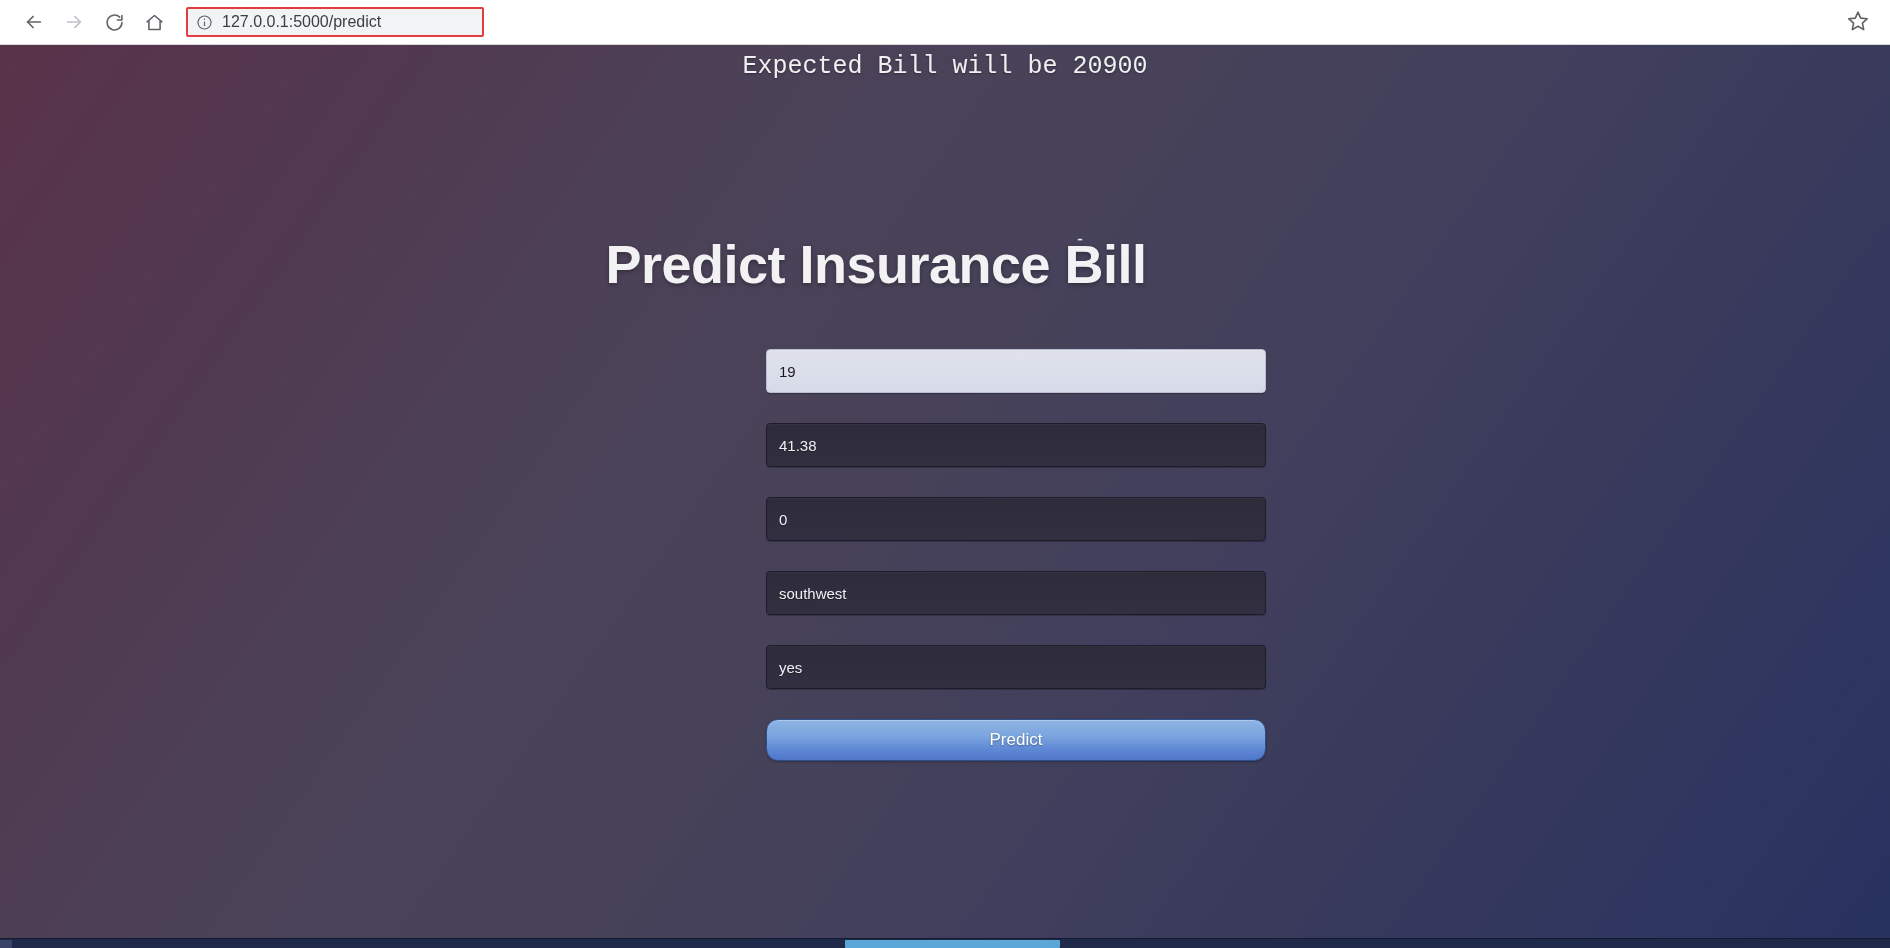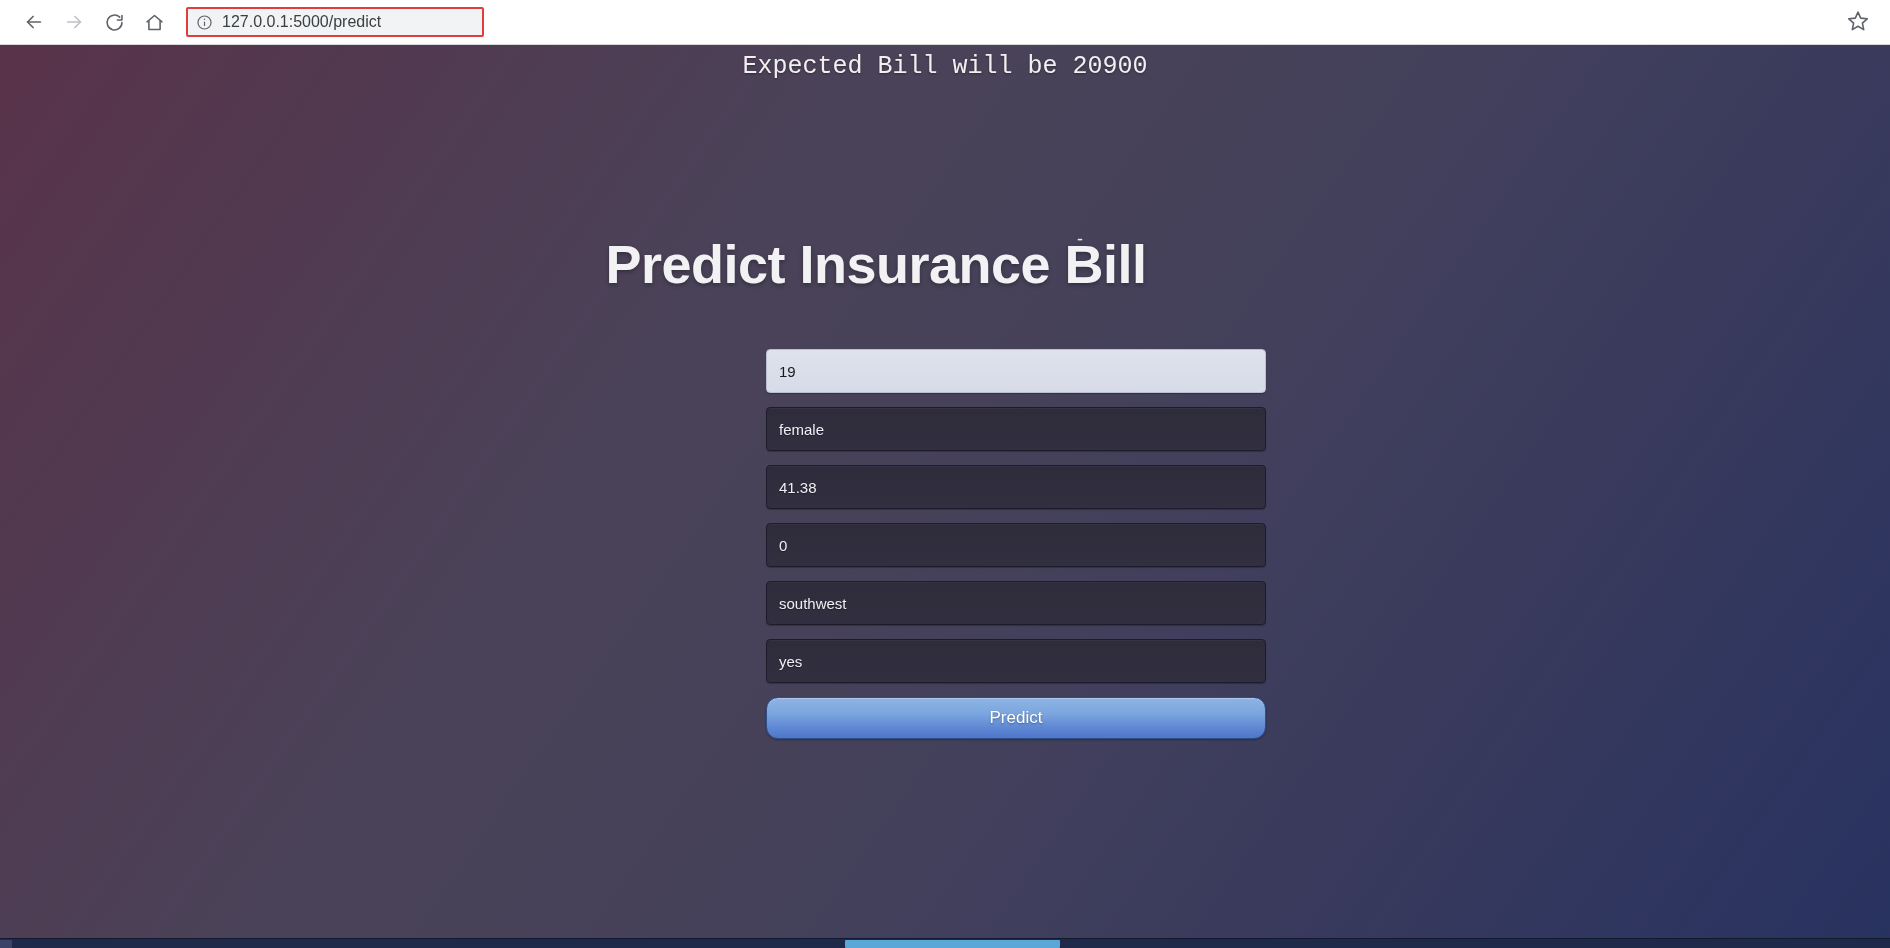--- a/index.html
+++ b/index.html
@@ -146,21 +146,21 @@
     margin: 54px auto 0 auto;
     margin-left: 766px;
   }
 
   .field {
     width: 500px;
     height: 44px;
     box-sizing: border-box;
     border: 1px solid #1c1c2a;
     border-radius: 4px;
-    margin-bottom: 14px;
+    margin-bottom: 30px;
     display: flex;
     align-items: center;
     padding: 0 12px;
     font-size: 15px;
     background: linear-gradient(180deg, #2e2b3b 0%, #322f40 100%);
     color: #f0f0f4;
     box-shadow: inset 0 1px 1px rgba(255,255,255,0.04),
                 0 1px 1px rgba(0,0,0,0.25);
     text-shadow: 0 1px 1px rgba(0,0,0,0.4);
   }
@@ -279,23 +279,20 @@
   <div class="form-area">
 
     <h1 class="page-title">Predict Insurance Bill</h1>
 
     <div class="field-stack">
 
       <div class="field filled">
         <span>19</span>
       </div>
 
-      <div class="field">
-        <span>female</span>
-      </div>
 
       <div class="field">
         <span>41.38</span>
       </div>
 
       <div class="field">
         <span>0</span>
       </div>
 
       <div class="field">

